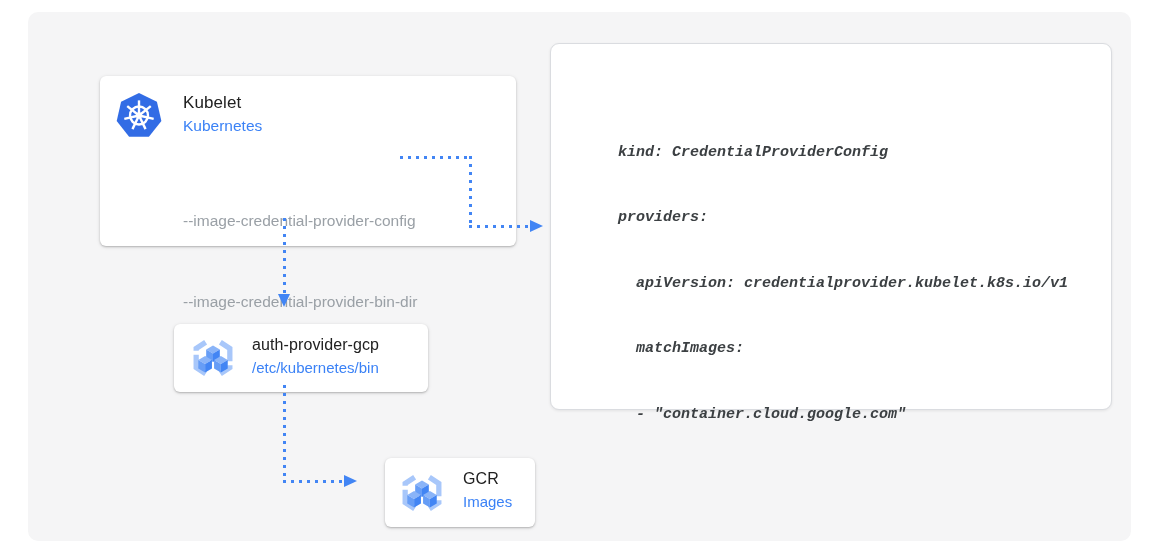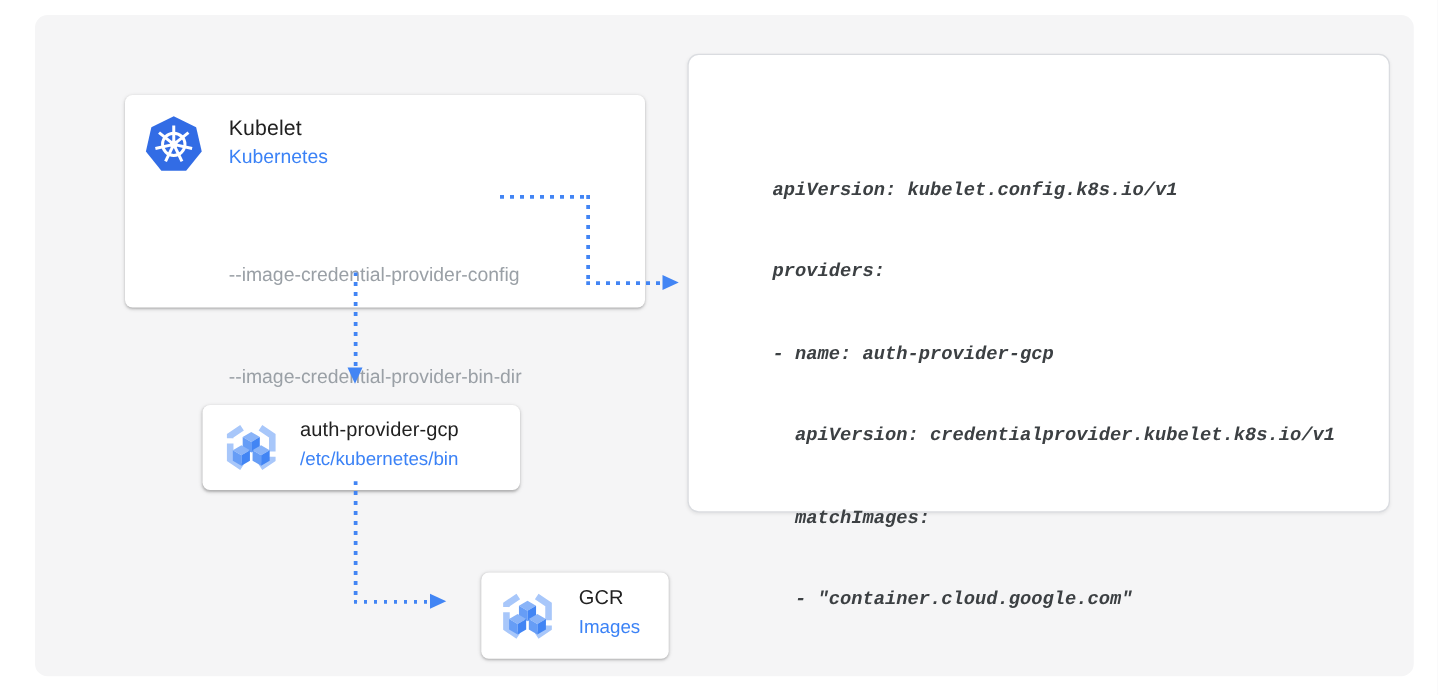--- a/index.html
+++ b/index.html
@@ -12,21 +12,21 @@
   .stage{
     position:absolute;left:28px;top:12px;width:1103px;height:529px;
     background:#f5f5f6;border-radius:10px;
   }
   
   .card{
     position:absolute;background:#ffffff;border-radius:6px;
     box-shadow:0 1px 2px rgba(0,0,0,0.22), 0 1px 4px rgba(0,0,0,0.10);
   }
   .card-kubelet{left:72px;top:64px;width:416px;height:170px;}
-  .card-auth{left:134px;top:312px;width:254px;height:68px;}
+  .card-auth{left:146px;top:312px;width:254px;height:68px;}
   .card-gcr{left:357px;top:446px;width:150px;height:69px;}
   .card-config{
     left:550px;top:43px;width:560px;height:365px;border-radius:9px;
     border:1px solid #dadce0;
     box-shadow:0 1px 3px rgba(0,0,0,0.08);
   }
   .node-icon{position:absolute;}
   .k8s-icon{left:14px;top:15px;}
   .auth-icon{left:14px;top:14px;}
   .gcr-icon{left:12px;top:15px;}
@@ -148,23 +148,22 @@
       </g>
     </svg>
     <div class="node-title">GCR</div>
     <div class="node-sub">Images</div>
   </div>
 
 </div>
 
 <div class="card card-config">
   <div class="cfg-code">
-    <div>apiVersion: kubelet.config.k8s.io/v1</div>
+    <div>kind: CredentialProviderConfig</div>
     <div>providers:</div>
-    <div>- name: auth-provider-gcp</div>
     <div>  apiVersion: credentialprovider.kubelet.k8s.io/v1</div>
     <div>  matchImages:</div>
     <div>  - "container.cloud.google.com"</div>
     
     
     
     
     
     
     

